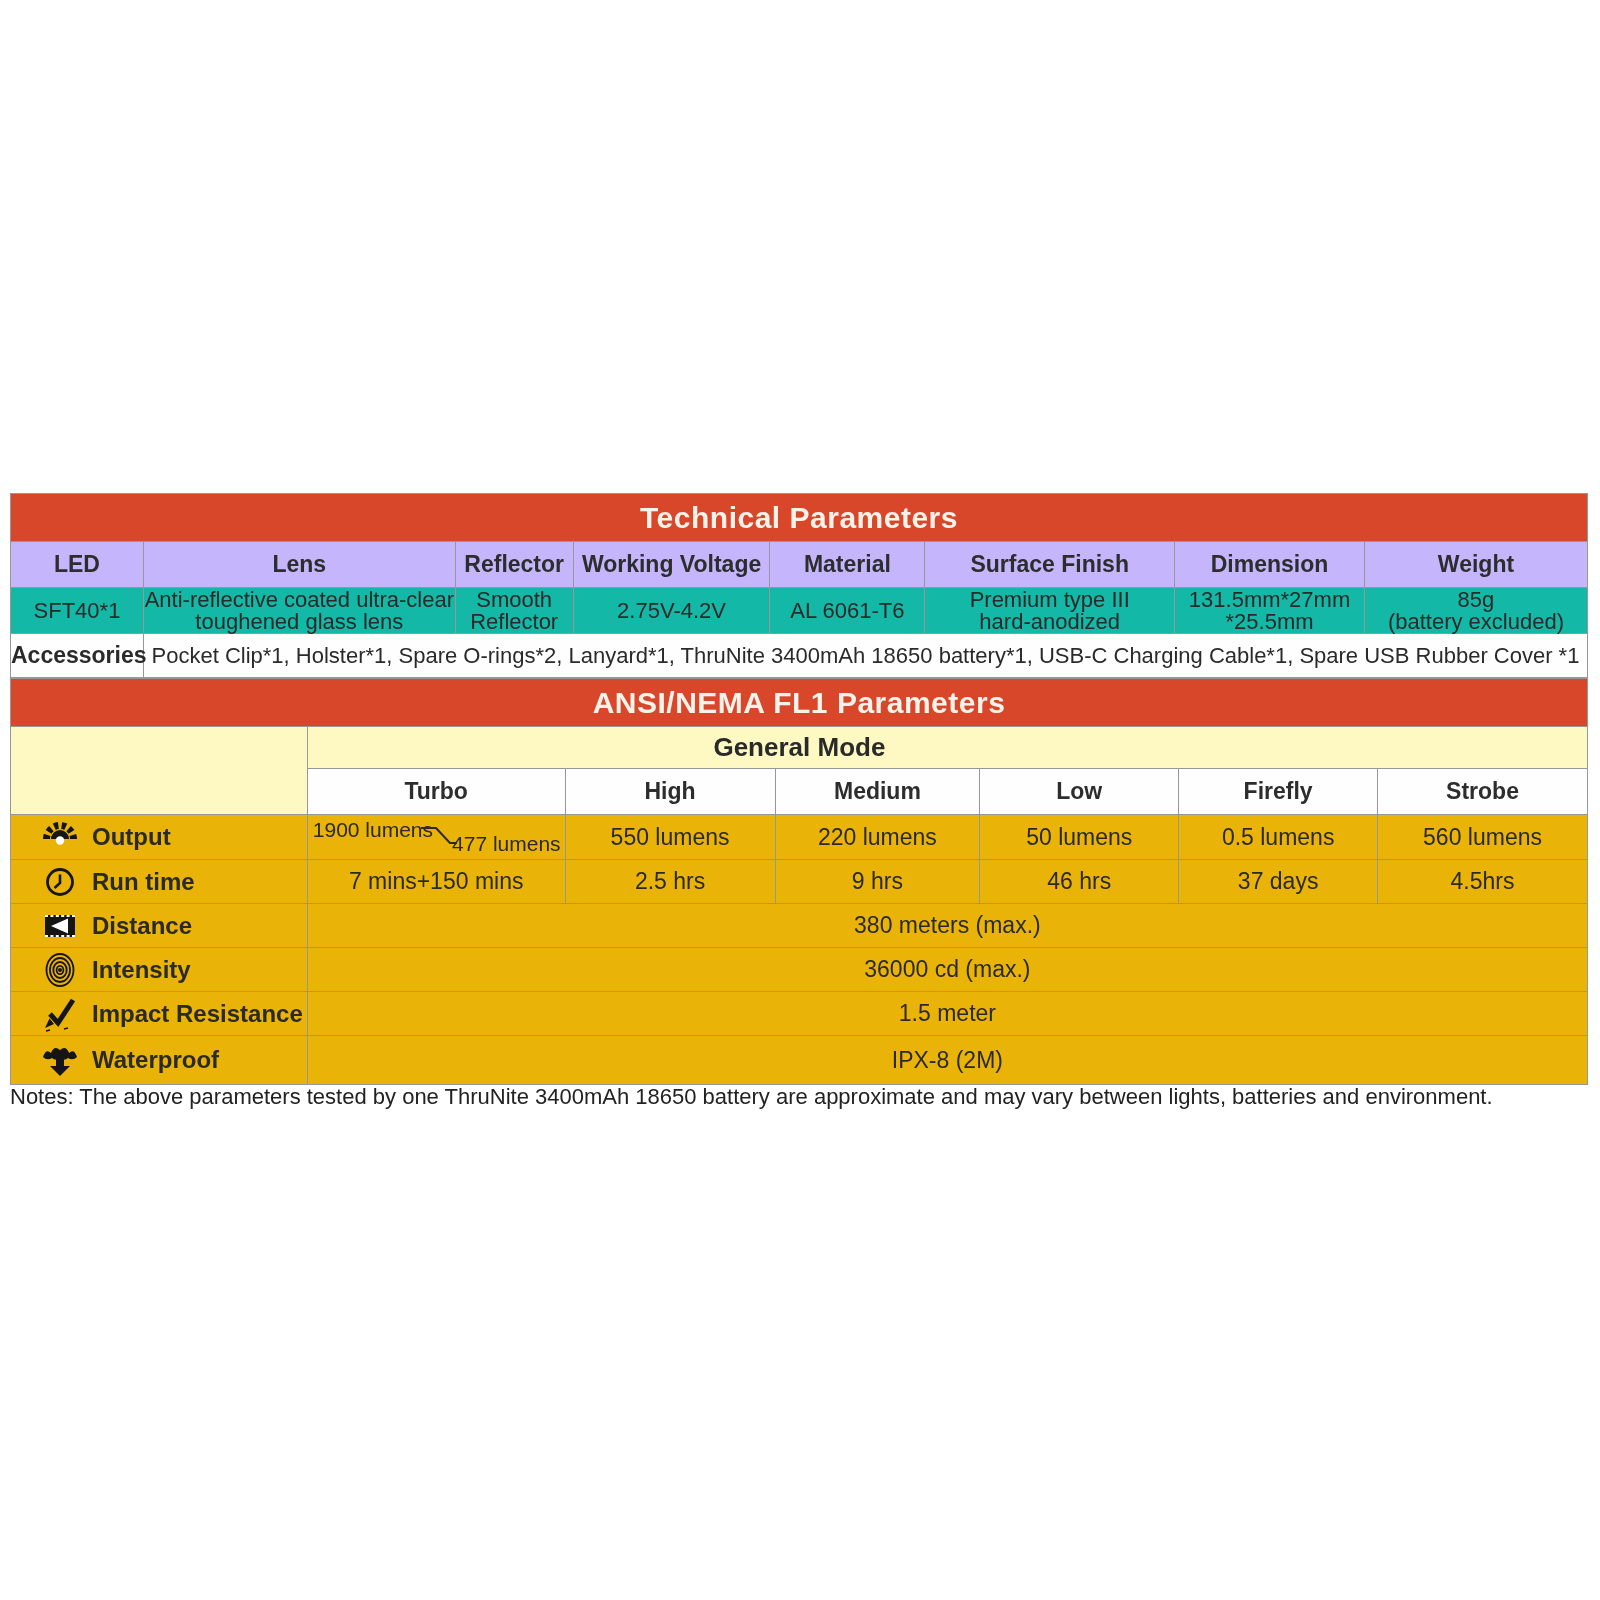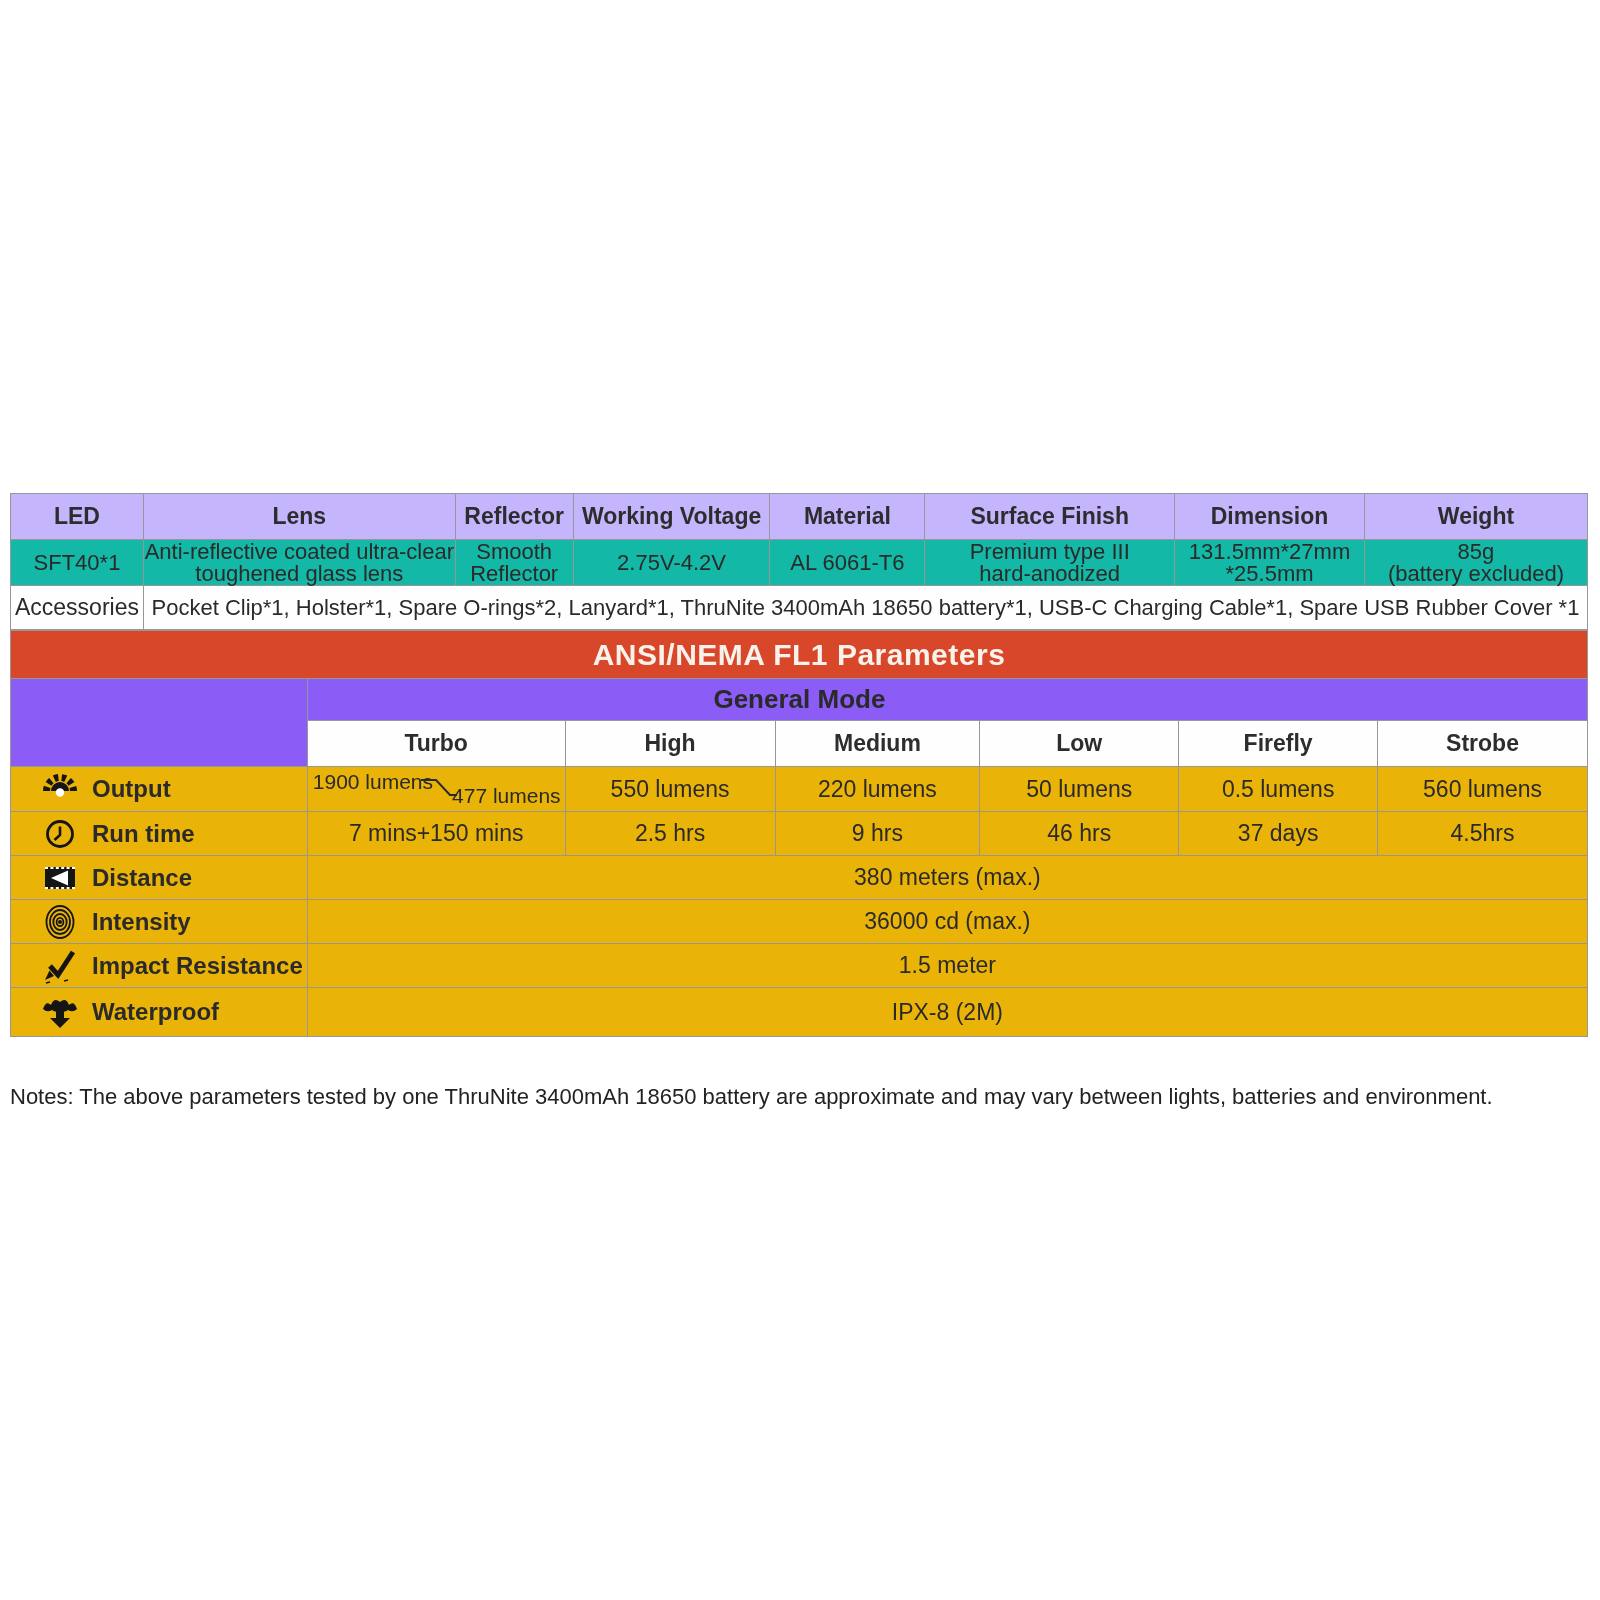--- a/index.html
+++ b/index.html
@@ -17,24 +17,24 @@
   .band{
     background:var(--accent,#d9472b);
     color:#f7f2ea;
     font-size:30px;font-weight:bold;
     height:47px;letter-spacing:.5px;
   }
   
   .head-row th{height:45px;font-size:23px;font-weight:bold;color:#2d2d2d;background:#c4b5fd;}
   .val-row td{height:45px;font-size:22px;line-height:22px;background:#14b8a6;}
   .acc-row td{height:43px;background:#fefefe;}
-  .acc-label{font-size:23px;font-weight:normal;}
+  .acc-label{font-size:23px;font-weight:bold;}
   .acc-val{font-size:22px;}
   
-  .gm-row td{height:41px;background:#8b5cf6;}
+  .gm-row td{height:41px;background:#fef9c3;}
   .gm-cell{font-size:26px;font-weight:bold;}
   .gm-label{position:relative;left:-148px;display:inline-block;}
   .modes-row th{height:45px;font-size:23px;font-weight:bold;color:#2d2d2d;background:#fefefe;}
   .data-row td{height:43px;font-size:23px;background:#eab308;}
   .output-row td{height:44px;}
   .waterproof-row td{height:48px;}
   .label-cell .lab{display:flex;align-items:center;padding-left:28px;gap:11px;}
   .label-cell .txt{font-size:24px;font-weight:bold;white-space:nowrap;}
   .icon{width:42px;height:40px;display:inline-flex;align-items:center;justify-content:center;flex:0 0 42px;}
   .icon svg{display:block;}
@@ -57,20 +57,23 @@
         <col style="width:8.43%">
           <col style="width:19.77%">
           <col style="width:7.48%">
           <col style="width:12.48%">
         <col style="width:9.82%">
           <col style="width:15.84%">
           <col style="width:12.04%">
           <col style="width:14.14%">
       </colgroup>
       <tbody>
+          <tr>
+        <td colspan="8" class="band">Technical Parameters</td>
+      </tr>
       <tr class="head-row">
         <th>LED</th>
         <th>Lens</th>
         <th>Reflector</th>
         <th>Working Voltage</th>
         <th>Material</th>
         <th>Surface Finish</th>
         <th>Dimension</th>
         <th>Weight</th>
       </tr>

